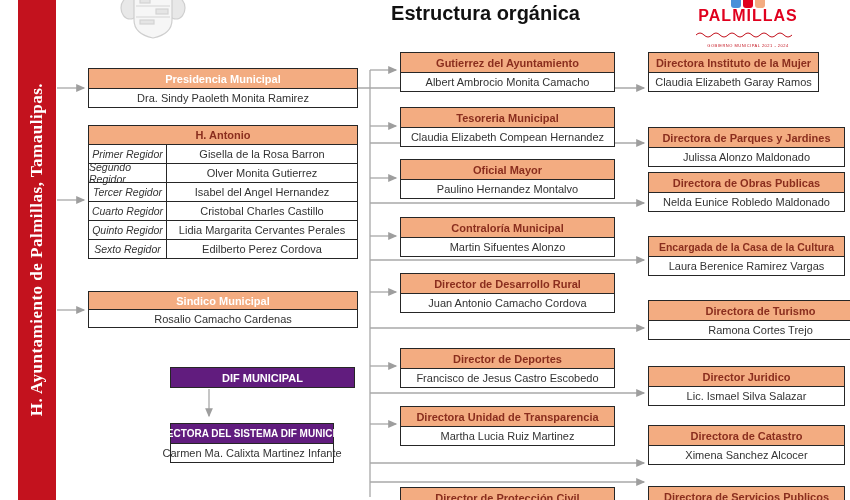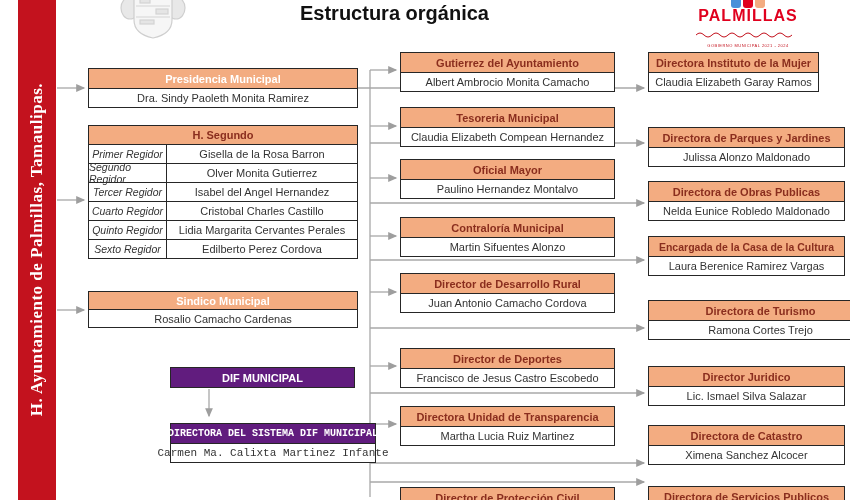--- a/index.html
+++ b/index.html
@@ -14,21 +14,21 @@
     position:absolute;left:18px;top:0;width:38px;height:500px;
     background:#c3121e;display:flex;align-items:center;justify-content:center;
   }
   .banner span{
     writing-mode:vertical-rl;transform:rotate(180deg);
     color:#ffffff;font-family:"Liberation Serif", serif;font-weight:bold;
     font-size:17px;letter-spacing:.5px;white-space:nowrap;
   }
   
   .page-title{
-    position:absolute;left:300px;top:2px;width:280px;text-align:left;
+    position:absolute;left:300px;top:2px;width:280px;text-align:right;
     font-size:20px;font-weight:bold;color:#111;
   }
   
   .seal{position:absolute;left:112px;top:-10px;opacity:.65;}
   
   .logo{position:absolute;left:668px;top:0;width:160px;text-align:center;}
   .logo .ribbon{height:8px;display:flex;justify-content:center;gap:2px;}
   .logo .ribbon i{display:block;width:10px;height:8px;border-radius:0 0 3px 3px;}
   .logo .word{font-size:16px;font-weight:bold;color:#e0001e;letter-spacing:1px;line-height:16px;}
   .logo .sub{font-size:4px;color:#c3121e;letter-spacing:.5px;margin-top:1px;}
@@ -130,21 +130,21 @@
     </svg>
     <div class="sub">GOBIERNO MUNICIPAL 2021 - 2024</div>
   </div>
 
   <div class="obox" style="left:88px;top:68px;width:270px;">
     <div class="hd white">Presidencia Municipal</div>
     <div class="nm">Dra. Sindy Paoleth Monita Ramirez</div>
   </div>
 
   <div class="obox" style="left:88px;top:125px;width:270px;">
-    <div class="hd" style="height:18px">H. Segundo</div>
+    <div class="hd" style="height:18px">H. Antonio</div>
     <div class="cab-row" style="border-top:none">
       <div class="cab-role">Primer Regidor</div>
       <div class="cab-name">Gisella de la Rosa Barron</div>
     </div>
     <div class="cab-row">
       <div class="cab-role">Segundo Regidor</div>
       <div class="cab-name">Olver Monita Gutierrez</div>
     </div>
     <div class="cab-row">
       <div class="cab-role">Tercer Regidor</div>
@@ -166,21 +166,21 @@
 
   <div class="obox pbox" style="left:170px;top:367px;width:185px;">
     <div class="hd" style="border-bottom:none">DIF MUNICIPAL</div>
   </div>
 
   <div class="obox" style="left:88px;top:291px;width:270px;">
     <div class="hd white" style="height:17px">Sindico Municipal</div>
     <div class="nm" style="height:17px">Rosalio Camacho Cardenas</div>
   </div>
 
-  <div class="obox pbox" style="left:170px;top:423px;width:206px;font-family:Liberation Mono, monospace;">
+  <div class="obox pbox" style="left:170px;top:423px;width:164px;">
     <div class="hd" style="font-size:10px">DIRECTORA DEL SISTEMA DIF MUNICIPAL</div>
     <div class="nm">Carmen Ma. Calixta Martinez Infante</div>
   </div>
 
   <div class="obox" style="left:400px;top:52px;width:215px;">
     <div class="hd">Gutierrez del Ayuntamiento</div>
     <div class="nm">Albert Ambrocio Monita Camacho</div>
   </div>
   <div class="obox" style="left:400px;top:107px;width:215px;">
     <div class="hd">Tesoreria Municipal</div>
@@ -212,21 +212,21 @@
   </div>
 
   <div class="obox" style="left:648px;top:52px;width:171px;">
     <div class="hd">Directora Instituto de la Mujer</div>
     <div class="nm">Claudia Elizabeth Garay Ramos</div>
   </div>
   <div class="obox" style="left:648px;top:107px;width:197px;margin-top:20px;">
     <div class="hd">Directora de Parques y Jardines</div>
     <div class="nm">Julissa Alonzo Maldonado</div>
   </div>
-  <div class="obox" style="left:648px;top:181px;width:197px;">
+  <div class="obox" style="left:648px;top:172px;width:197px;">
     <div class="hd">Directora de Obras Publicas</div>
     <div class="nm">Nelda Eunice Robledo Maldonado</div>
   </div>
   <div class="obox" style="left:648px;top:236px;width:197px;">
     <div class="hd" style="font-size:10.5px">Encargada de la Casa de la Cultura</div>
     <div class="nm">Laura Berenice Ramirez Vargas</div>
   </div>
   <div class="obox" style="left:648px;top:300px;width:225px;">
     <div class="hd">Directora de Turismo</div>
     <div class="nm">Ramona Cortes Trejo</div>

